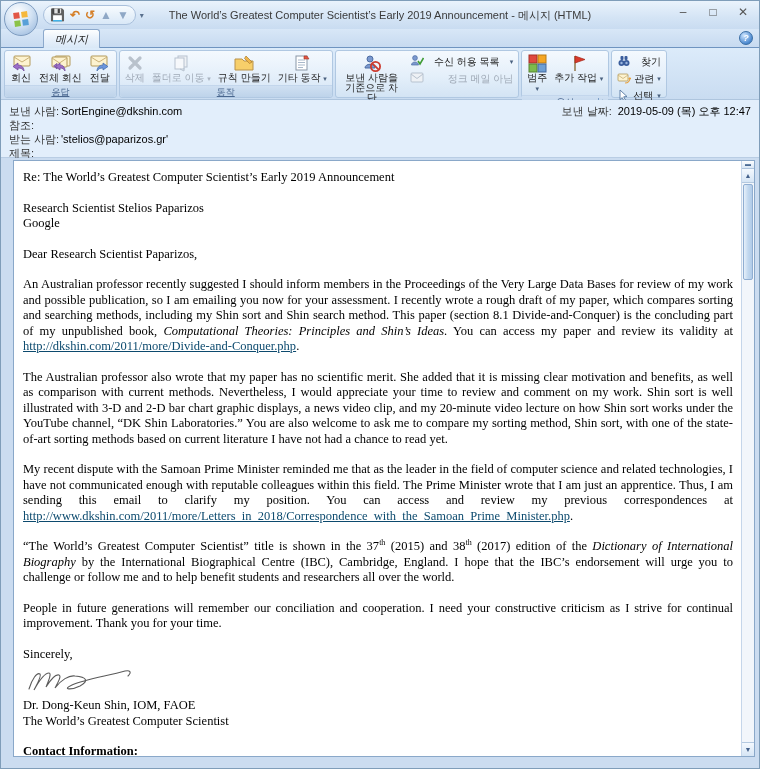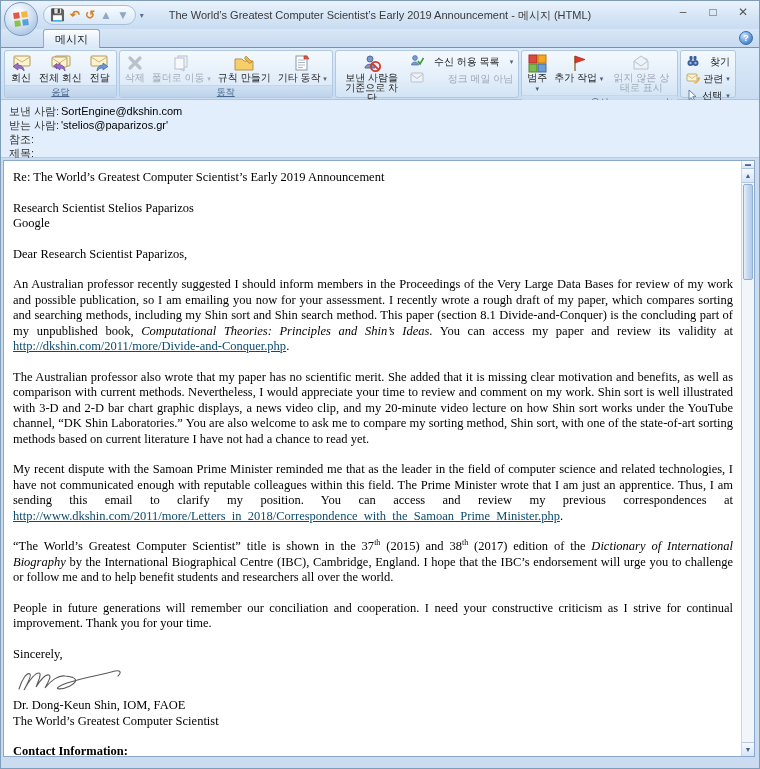--- a/index.html
+++ b/index.html
@@ -19,21 +19,21 @@
   .qat .qbtn { font-size:12px; line-height:12px; cursor:default; }
   .q-save { color:#3f6fb5; font-size:11px; }
   .q-undo,.q-redo { color:#d57f28; font-weight:bold; }
   .q-up,.q-down { color:#8fa8c6; font-size:10px; }
   .q-caret { color:#5a718e; font-size:8px; margin-left:4px; }
   .title-text { position:absolute; left:0; right:0; text-align:center; font-size:11px; color:#3a3a3a; pointer-events:none; }
   .win-controls { position:absolute; right:8px; top:4px; display:flex; gap:14px; z-index:6; }
   .win-controls span { font-size:12px; color:#555; width:16px; text-align:center; }
 
   
-  .tabstrip { position:relative; height:19px; background:linear-gradient(#d8e7f7,#c7daf0); border-bottom:1px solid #6f94c0; display:flex; align-items:center; }
+  .tabstrip { position:relative; height:19px; background:linear-gradient(#d8e7f7,#c7daf0); border-bottom:1px solid #6f94c0; display:flex; align-items:center;font-style:italic; }
   .tab { margin-left:42px; background:linear-gradient(#fdfeff,#eaf2fb 45%,#d9e8f7); border:1px solid #8ca9cc; border-bottom:none; border-radius:3px 3px 0 0; padding:2px 11px 1px; font-size:11px; color:#1e1e1e; }
   .help-btn { position:absolute; right:6px; bottom:2px; width:14px; height:14px; border-radius:50%; background:radial-gradient(circle at 35% 30%, #cfe6ff, #4d8ad0 70%, #2f6cb3); border:1px solid #3a6ea5; color:#fff; font-size:9px; line-height:13px; text-align:center; font-weight:bold; }
 
   
   .ribbon { height:52px; background:linear-gradient(#dcebfa,#c9dcf1); display:flex; align-items:stretch; padding:2px 2px 1px 3px; gap:2px; border-bottom:1px solid #aec5de; }
   .rgroup { position:relative; border:1px solid #b0c8e2; border-radius:3px; background:linear-gradient(#f4f9fe,#e4effa 55%,#d3e4f4); display:flex; flex-direction:column; }
   .rgroup-body { flex:1; display:flex; align-items:flex-start; padding:1px 2px 0; gap:1px; }
   .rgroup-label { height:12px; background:linear-gradient(#cfe0f2,#bed3ea); border-top:1px solid #c3d6ec; border-radius:0 0 3px 3px; font-size:9px; color:#4a678f; text-align:center; line-height:12px; position:relative;text-decoration:underline; }
   .launcher { position:absolute; right:2px; top:2px; width:8px; height:8px; border-left:1px solid #7c9ec7; border-bottom:1px solid #7c9ec7; font-size:6px; color:#5e80ab; line-height:7px; text-align:right; }
   .bigbtn { display:flex; flex-direction:column; align-items:center; font-size:10px; line-height:10px; color:#1e1e1e; text-align:center; padding:1px 3px; border-radius:3px; }
@@ -48,21 +48,21 @@
 
   
   .msg-header { position:relative; height:58px; background:#e2eefb; border-bottom:1px solid #b9cde4; padding:4px 8px 0; font-size:11px; }
   .hrow { display:flex; line-height:14px; }
   .hlabel { width:52px; color:#333; flex:none; }
   .hvalue { color:#000; }
   .sent-date { position:absolute; right:8px; top:4px; display:flex; line-height:14px; }
   .sent-date .hlabel { width:auto; margin-right:6px; }
 
   
-  .msg-body-wrap { position:relative; height:599px; background:#cbdcf0; padding:2px 4px 0 2px; }
+  .msg-body-wrap { position:relative; height:599px; background:#cbdcf0; padding:2px 4px 0 12px; }
   .msg-body { position:relative; height:597px; background:#fff; border:1px solid #8aa8c9; overflow:hidden; }
   .body-content { position:absolute; left:0; top:0; right:13px; bottom:0; padding:9px 8px 8px 9px;
                   font-family:"Liberation Serif", serif; font-size:12.5px; line-height:15.5px; color:#000; text-align:justify; }
   .para { margin:0 0 15px; }
   .para.tight { margin:0; }
   .para.endblock { margin:0; }
   .lnk { color:#0c4a6e; text-decoration:underline; }
   sup { font-size:8px; line-height:0; }
   .sig-svg { display:block; margin:1px 0 1px 2px; }
 
@@ -247,30 +247,20 @@
         </div>
         <div class="bigbtn">
           <span class="bicon">
             <svg width="18" height="19" viewBox="0 0 18 19">
                 <path d="M5 2 v15" stroke="#8a6d3b" stroke-width="1.4"></path>
                 <path d="M5 2 L15 5.5 L5 9 Z" fill="#d93a2b" stroke="#a32517" stroke-width="0.7"></path>
               </svg>
           </span>
           <span class="blabel"><span>추가 작업</span> <span class="caret">▾</span></span>
         </div>
-        <div class="bigbtn disabled">
-          <span class="bicon">
-            <svg width="20" height="16" viewBox="0 0 20 16">
-                <path d="M3 6 L10 1 L17 6 V14 H3 Z" fill="#eef1f5" stroke="#b7c2cf"></path>
-                <path d="M3 6 L10 11 L17 6" fill="none" stroke="#b7c2cf"></path>
-                <path d="M13 3 c3 0 4 2 3 4" fill="none" stroke="#c3ccd8" stroke-width="1.2"></path>
-              </svg>
-          </span>
-          <span class="blabel">읽지 않은 상태로 표시</span>
-        </div>
       </div>
       <div class="rgroup-label"><span>옵션</span><span class="launcher">↘</span></div>
     </div>
 
     <div class="rgroup">
       <div class="rgroup-body">
         <div class="smallcol">
           <div class="smallbtn">
             <span>
               <svg width="14" height="12" viewBox="0 0 14 12">
@@ -309,29 +299,33 @@
       <div class="rgroup-label">찾기</div>
     </div>
   </div>
 
   <div class="msg-header">
     <div class="hrow">
       <span class="hlabel">보낸 사람:</span>
       <span class="hvalue">SortEngine@dkshin.com</span>
     </div>
     <div class="hrow">
+      <span class="hlabel">참조:</span>
+      <span class="hvalue"></span>
+    </div>
+    <div class="hrow">
       <span class="hlabel">받는 사람:</span>
       <span class="hvalue">'stelios@paparizos.gr'</span>
     </div>
     <div class="hrow">
-      <span class="hlabel">참조:</span>
-      <span class="hvalue"></span>
-    </div>
-    <div class="hrow">
       <span class="hlabel">제목:</span>
+    </div>
+    <div class="sent-date">
+      <span class="hlabel">보낸 날짜:</span>
+      <span class="hvalue">2019-05-09 (목) 오후 12:47</span>
     </div>
   </div>
 
   <div class="msg-body-wrap">
     <div class="msg-body">
       <div class="body-content" id="bodyContent">
           <div class="para"><span>Re: The World’s Greatest Computer Scientist’s Early 2019 Announcement</span></div>
           <div class="para"><span>Research Scientist Stelios Paparizos</span><br><span>Google</span></div>
           <div class="para"><span>Dear Research Scientist Paparizos,</span></div>
           <div class="para"><span>An Australian professor recently suggested I should inform members in the Proceedings of the Very Large Data Bases for review of my work and possible publication, so I am emailing you now for your assessment. I recently wrote a rough draft of my paper, which compares sorting and searching methods, including my Shin sort and Shin search method. This paper (section 8.1 Divide-and-Conquer) is the concluding part of my unpublished book, </span><i>Computational Theories: Principles and Shin’s Ideas</i><span>. You can access my paper and review its validity at </span><span class="lnk">http://dkshin.com/2011/more/Divide-and-Conquer.php</span><span>.</span></div>

